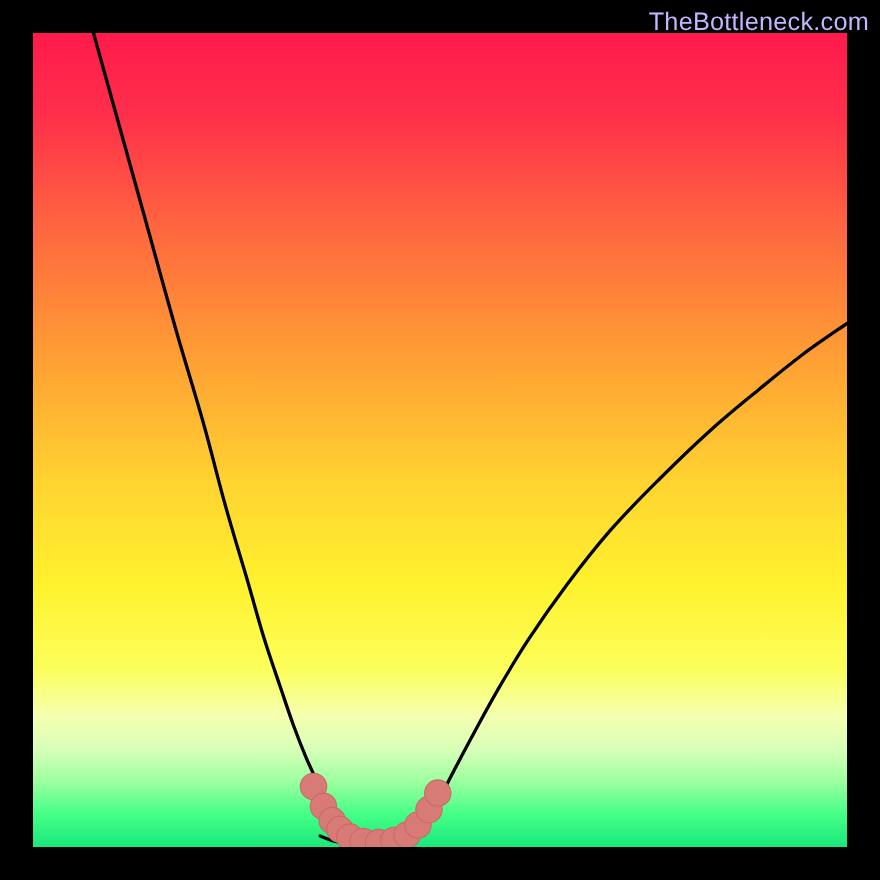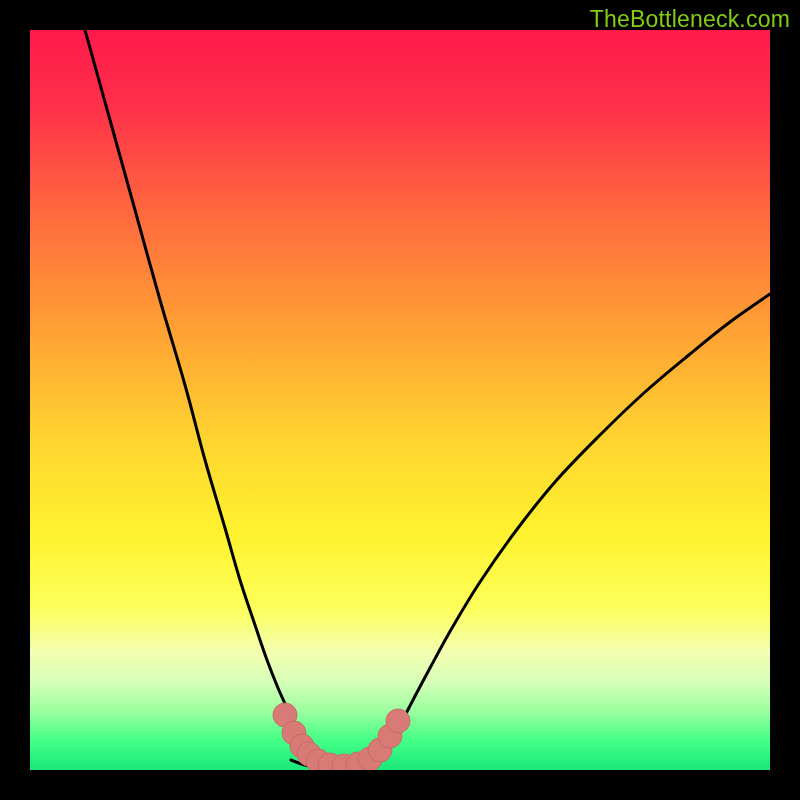--- a/index.html
+++ b/index.html
@@ -22,21 +22,21 @@
     position: absolute;
     left: 30px;
     top: 30px;
     width: 740px;
     height: 740px;
   }
   .watermark {
     position: absolute;
     top: 6px;
     right: 10px;
-    color: #84cc16;
+    color: #c4b5fd;
     font-size: 23px;
     font-weight: 400;
     letter-spacing: 0.2px;
   }
   svg { display: block; }
 </style>
 </head>
 <body>
 
 <div class="frame">

